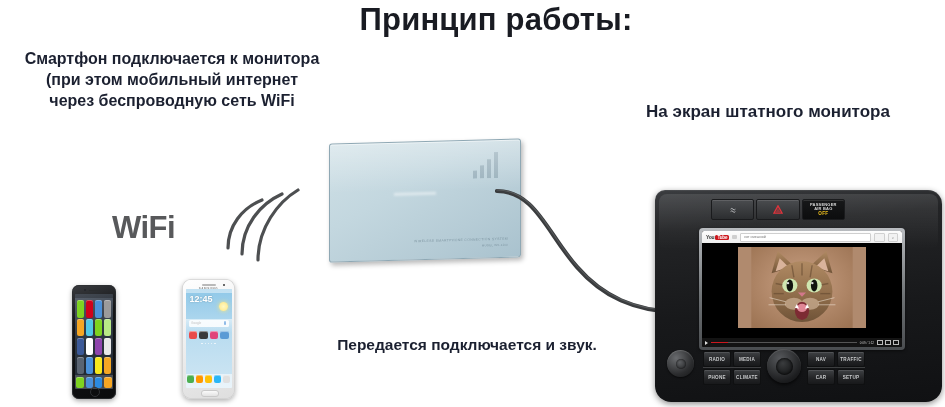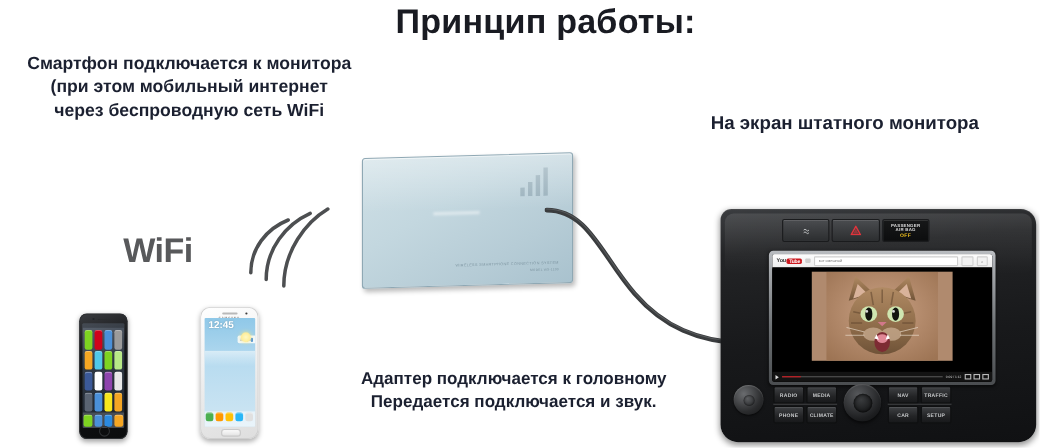--- a/index.html
+++ b/index.html
@@ -223,21 +223,21 @@
     box-shadow:0 2px 5px rgba(0,0,0,.3), inset 0 0 0 .8px #cfcfcf;
     padding:10px 3.5px 11px 3.5px;
     box-sizing:border-box;
   }
   .sm-speaker{position:absolute;left:50%;top:5px;width:14px;height:1.6px;margin-left:-7px;background:#b9b9b9;border-radius:1px;}
   .sm-cam{position:absolute;right:10px;top:4.6px;width:2.4px;height:2.4px;border-radius:50%;background:#3a3a3a;}
   .sm-brand{position:absolute;left:0;right:0;top:8px;text-align:center;font-size:3px;color:#8a8a8a;letter-spacing:.6px;font-weight:bold;}
   .sm-screen{
     width:100%;height:100%;border-radius:1px;overflow:hidden;
     background:linear-gradient(180deg,#8fc8e8,#b9dcf0 45%,#cfe6f3);
-    display:flex;flex-direction:row;position:relative;
+    display:flex;flex-direction:column;position:relative;
   }
   .sm-status{height:3.5px;background:rgba(255,255,255,.45);}
   .sm-clock{font-size:9px;font-weight:bold;color:#fff;text-shadow:0 0 2px rgba(0,0,0,.25);padding:2px 0 0 4px;line-height:9px;}
   .sm-sun{position:absolute;right:4px;top:13px;width:9px;height:9px;border-radius:50%;
     background:radial-gradient(circle,#fff9c4,#ffe680);box-shadow:0 0 4px rgba(255,235,120,.9);}
   .sm-hills{position:absolute;left:0;right:0;top:30px;height:14px;
     background:linear-gradient(180deg,rgba(255,255,255,.55),rgba(255,255,255,0));}
   .sm-google{margin:16px 3px 0;height:7px;background:rgba(255,255,255,.85);border-radius:1.5px;
     display:flex;align-items:center;justify-content:space-between;padding:0 2.5px;}
   .sm-google em{font-size:3.2px;color:#9a9a9a;font-style:normal;}
@@ -262,21 +262,20 @@
     <div>Смартфон подключается к монитора</div>
     <div>(при этом мобильный интернет</div>
     <div>через беспроводную сеть WiFi</div>
   </div>
 
   <div class="txt-right">
     <div>На экран штатного монитора</div>
   </div>
 
   <div class="txt-bottom">
-    <div>Адаптер подключается к головному</div>
     <div>Передается подключается и звук.</div>
   </div>
 
   <div class="wifi-label">WiFi</div>
 
   <svg class="wifi-waves" viewBox="0 0 80 78">
     <g fill="none" stroke="#4d4f51" stroke-width="3.2" stroke-linecap="round">
       <path d="M6 62 C6 40 20 22 40 14"></path>
       <path d="M20 68 C20 40 38 18 60 8"></path>
       <path d="M36 74 C36 42 56 16 76 4"></path>

